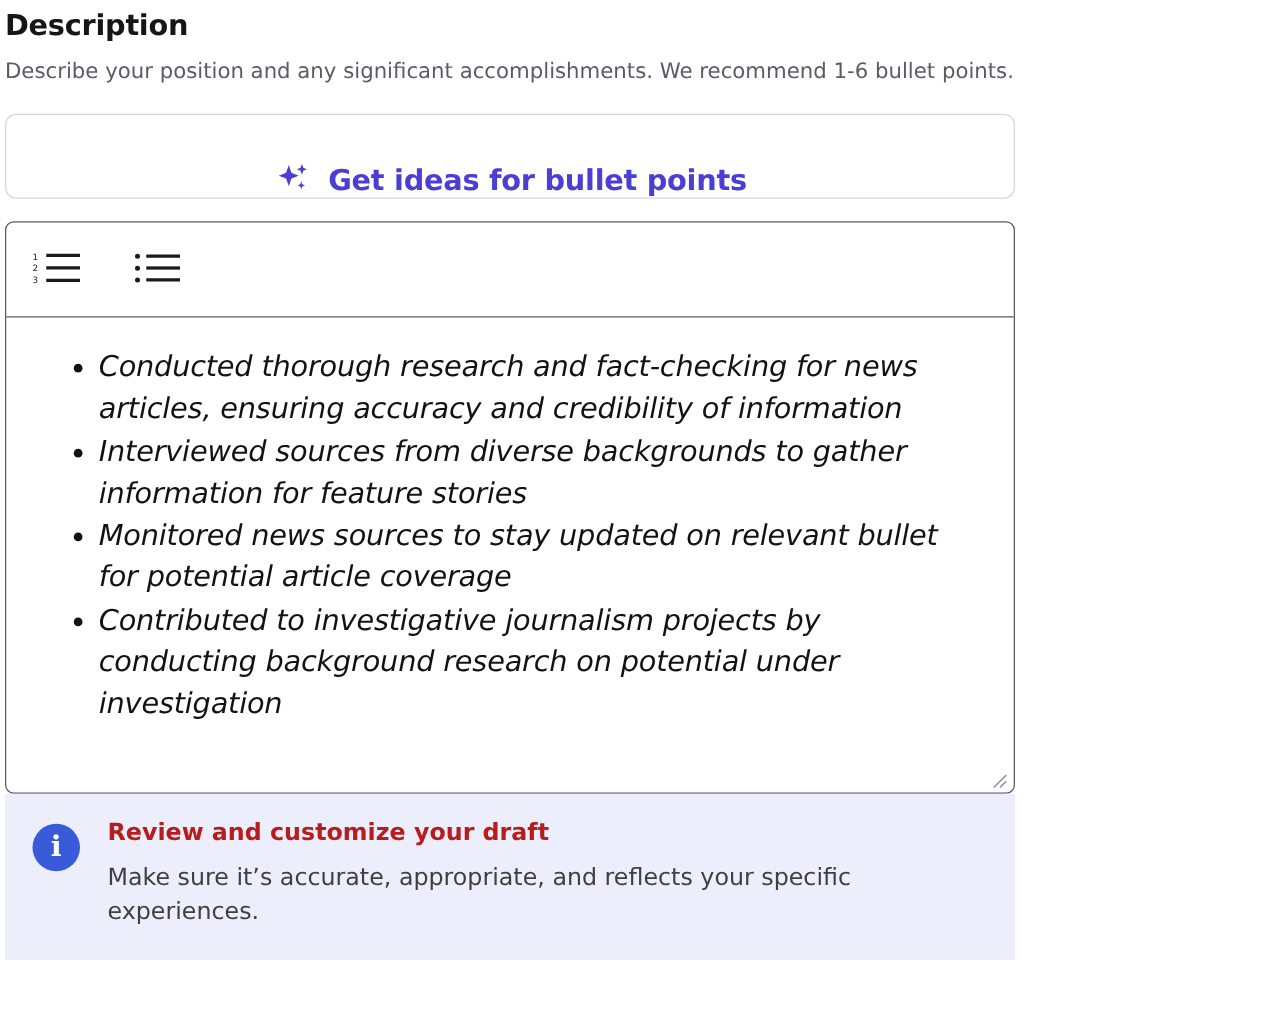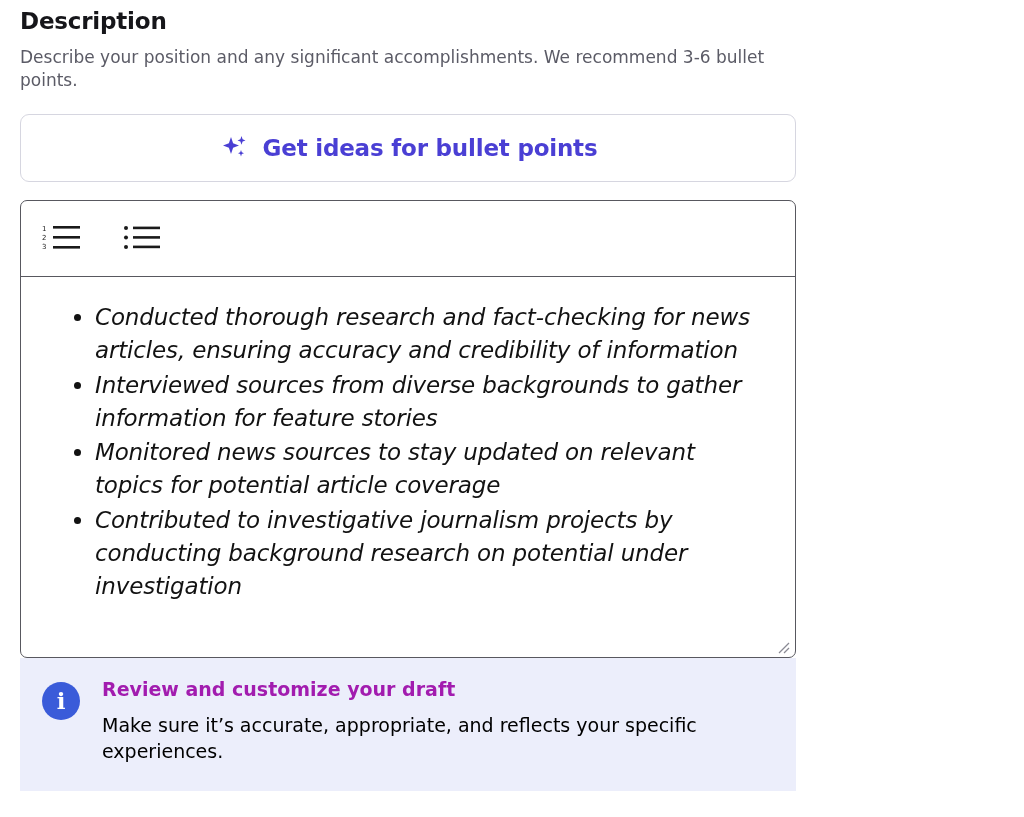--- a/index.html
+++ b/index.html
@@ -10,21 +10,21 @@
   body {
     width: 1024px;
     height: 817px;
     font-family: "DejaVu Sans", sans-serif;
     color: #1a1a1a;
     overflow: hidden;
   }
   .page {
     width: 816px;
     box-sizing: border-box;
-    padding: 0 20px;
+    padding: 0 4px;
   }
   .section-title {
     font-size: 23px;
     font-weight: bold;
     color: #16161a;
     margin: 8px 0 0 0;
     letter-spacing: -0.2px;
   }
   .section-help {
     font-size: 17px;
@@ -32,21 +32,21 @@
     margin: 12px 0 0 0;
     line-height: 1.35;
   }
   .ai-button {
     margin-top: 22px;
     height: 68px;
     border: 1px solid #d6d6e0;
     border-radius: 9px;
     background: #ffffff;
     display: flex;
-    align-items: center;
+    align-items: flex-end;
     justify-content: center;
     gap: 14px;
     cursor: pointer;
     box-sizing: border-box;
   }
   .sparkle-icon {
     display: inline-flex;
     align-items: center;
     justify-content: center;
     width: 30px;
@@ -135,37 +135,37 @@
     align-items: center;
     justify-content: center;
     margin-top: 4px;
   }
   .notice-text {
     flex: 1 1 auto;
   }
   .notice-title {
     font-size: 19px;
     font-weight: bold;
-    color: #a21caf;
+    color: #b91c1c;
     margin: 0 0 12px 0;
   }
   .notice-body {
     font-size: 19px;
-    color: #000000;
+    color: #404040;
     margin: 0;
     line-height: 1.4;
   }
 </style>
 </head>
 <body>
 
 <div class="page">
 
   <h2 class="section-title">Description</h2>
-  <p class="section-help">Describe your position and any significant accomplishments. We recommend 3-6 bullet points.</p>
+  <p class="section-help">Describe your position and any significant accomplishments. We recommend 1-6 bullet points.</p>
 
   <div class="ai-button">
     <span class="sparkle-icon">
       <svg width="30" height="30" viewBox="0 0 30 30" aria-hidden="true">
         <path d="M12 4 L14.1 10.2 L20 12.5 L14.1 14.8 L12 21 L9.9 14.8 L4 12.5 L9.9 10.2 Z" fill="#4a3fd4"></path>
         <path d="M22.5 3 L23.6 6.2 L26.5 7.4 L23.6 8.6 L22.5 11.8 L21.4 8.6 L18.5 7.4 L21.4 6.2 Z" fill="#4a3fd4"></path>
         <path d="M22 17 L22.8 19.3 L25 20.2 L22.8 21.1 L22 23.4 L21.2 21.1 L19 20.2 L21.2 19.3 Z" fill="#4a3fd4"></path>
       </svg>
     </span>
     <span class="ai-button-label">Get ideas for bullet points</span>
@@ -193,21 +193,21 @@
           <rect x="11" y="13.1" width="27" height="2.6" fill="#1a1a1a"></rect>
           <rect x="11" y="22.6" width="27" height="2.6" fill="#1a1a1a"></rect>
         </svg>
       </button>
     </div>
 
     <div class="editor-body">
       <ul>
         <li>Conducted thorough research and fact-checking for news articles, ensuring accuracy and credibility of information</li>
         <li>Interviewed sources from diverse backgrounds to gather information for feature stories</li>
-        <li>Monitored news sources to stay updated on relevant topics for potential article coverage</li>
+        <li>Monitored news sources to stay updated on relevant bullet for potential article coverage</li>
         <li>Contributed to investigative journalism projects by conducting background research on potential under investigation</li>
       </ul>
       <span class="resize-handle">
         <svg width="14" height="14" viewBox="0 0 14 14" aria-hidden="true">
           <line x1="13" y1="3" x2="3" y2="13" stroke="#8a8a94" stroke-width="1.2"></line>
           <line x1="13" y1="8" x2="8" y2="13" stroke="#8a8a94" stroke-width="1.2"></line>
         </svg>
       </span>
     </div>
 

